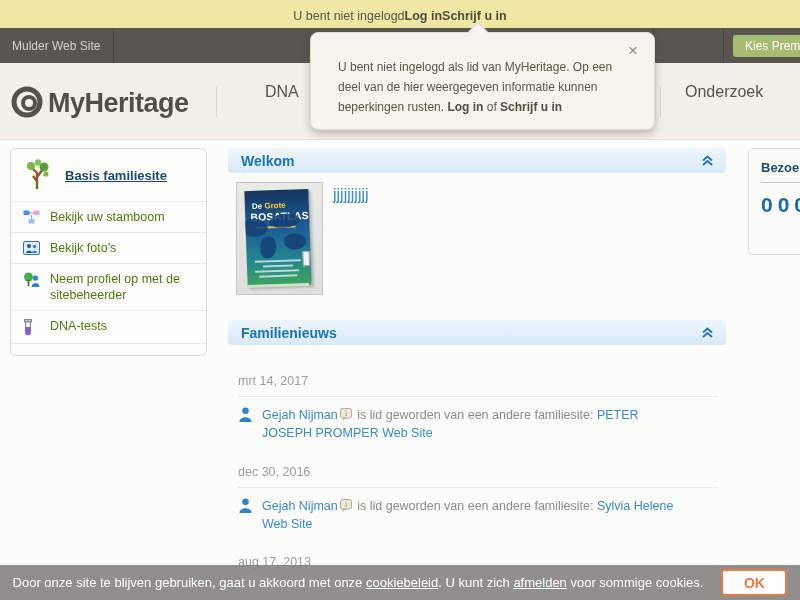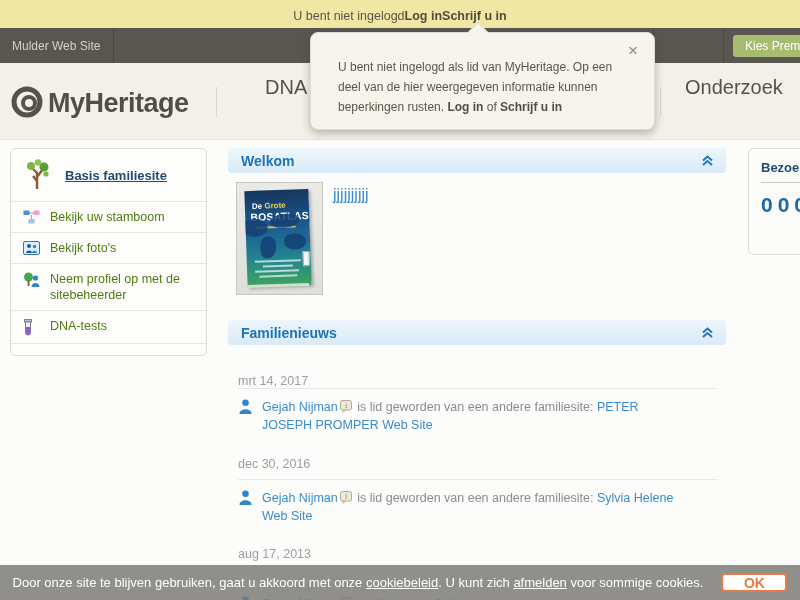--- a/index.html
+++ b/index.html
@@ -22,21 +22,21 @@
                  background:#a6bd71; color:#fff; font-size:12px; border:none; border-radius:3px;
                  display:flex; align-items:center; white-space:nowrap; cursor:pointer; }
 
   
   .navbar { position:absolute; left:0; top:63px; width:800px; height:77px;
             background:#f3f0e9; border-bottom:1px solid #e8e4da; }
   .brand { position:absolute; left:10px; top:22px; display:flex; align-items:flex-end; cursor:pointer; }
   .brand-text { font-size:27px; font-weight:bold; color:#514e48; letter-spacing:-0.5px; margin-left:4px; }
   .navsep { position:absolute; top:24px; width:1px; height:30px; background:#d9d5ca; }
   .navsep.n1 { left:216px; } .navsep.n2 { left:660px; }
-  .nav-item { position:absolute; top:13px; font-size:20px; color:#55524a; cursor:pointer; }
+  .nav-item { position:absolute; top:20px; font-size:16px; color:#55524a; cursor:pointer; }
   .nav-item.dna { left:265px; } .nav-item.onderzoek { left:685px; }
 
   
   .tooltip { position:absolute; left:310px; top:32px; width:345px; height:98px;
              background:#f7f4ed; border:1px solid #e2ddd0; border-radius:8px;
              box-shadow:0 3px 8px rgba(60,58,50,0.35); z-index:40;
              font-size:12px; color:#5a5749; line-height:20px; padding:24px 24px 0 27px; }
   .tooltip-arrow { position:absolute; left:160px; top:-8px; width:14px; height:14px;
                    background:#f7f4ed; border-left:1px solid #e2ddd0; border-top:1px solid #e2ddd0;
                    transform:rotate(45deg); }
@@ -83,41 +83,41 @@
   .l1 { top:70px; width:46px; } .l2 { top:75px; width:30px; left:16px !important; }
   .l3 { top:80px; width:44px; } .l4 { top:85px; width:38px; left:12px !important; }
   .spine-label { position:absolute; right:1px; top:62px; width:7px; height:15px; background:#f2f2ee; border:1px solid #9aa; }
   .pages { position:absolute; left:9px; top:101px; width:63px; height:3px; background:#cfe0cc; transform:rotate(-2deg); }
 
   .welkom-link { position:absolute; left:333px; top:186px; font-size:16px; color:#3b8ccc; cursor:pointer; }
 
   
   .news-body { position:absolute; left:238px; top:344px; width:480px; font-size:12.5px; }
   .news-date { color:#9e9e9e; font-size:12.5px; }
-  .nd1 { margin-top:30px; } .nd2 { margin-top:23px; margin-bottom:8px; }
+  .nd1 { margin-top:30px; margin-bottom:8px; } .nd2 { margin-top:23px; margin-bottom:8px; }
   .nd3 { margin-top:22px; margin-bottom:24px; }
   .news-row { border-top:1px solid #e9e9e7; padding:9px 0 0 0; display:flex; }
   .news-row .picn { flex:0 0 24px; padding-top:1px; }
   .news-text { color:#8c8c8c; line-height:18px; width:430px; }
   .news-text a { color:#3b8ccc; text-decoration:none; cursor:pointer; }
   .info-icn { display:inline-block; vertical-align:-2px; margin:0 2px; }
 
   
   .visitors-card { position:absolute; left:748px; top:148px; width:120px; height:107px;
                    background:#fbfbfa; border:1px solid #dcdcd6; border-radius:5px; padding:11px 0 0 12px; }
   .visitors-title { font-size:13px; font-weight:bold; color:#1e4a73; padding-bottom:7px;
                     border-bottom:1px solid #c9c9c4; width:90px; }
   .visitors-count { margin-top:10px; font-size:21px; font-weight:bold; color:#1b6aa5; letter-spacing:5px; }
 
   
   .cookiebar { position:absolute; left:0; top:565px; width:800px; height:35px;
                background:rgba(124,123,120,0.85); z-index:50; display:flex;
                align-items:center; justify-content:center; color:#fff; font-size:13px; }
   .cookiebar u { cursor:pointer; }
-  .ok-btn { margin-left:18px; width:66px; height:19px; background:#fff; border:2px solid #e87a45;
+  .ok-btn { margin-left:18px; width:66px; height:27px; background:#fff; border:2px solid #e87a45;
             border-radius:4px; color:#e87a45; font-size:14px; font-weight:bold; cursor:pointer; }
 
   svg { display:block; }
 </style>
 </head>
 <body>
 
 <div class="topbar">
   <span>U bent niet ingelogd</span>
   <span class="bold-link">Log in</span>

